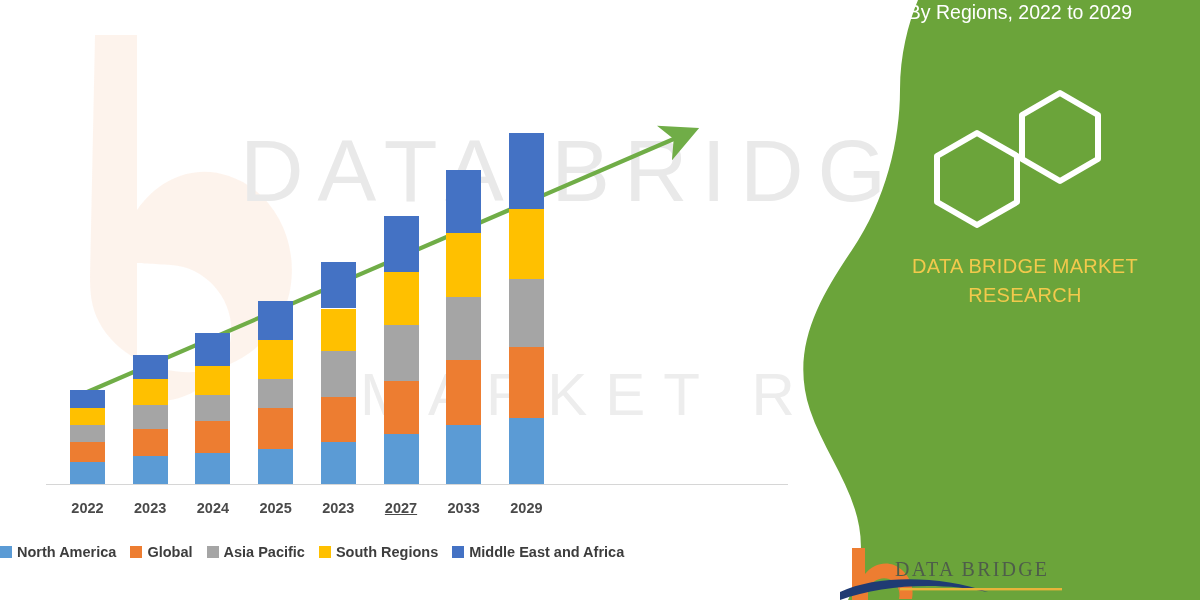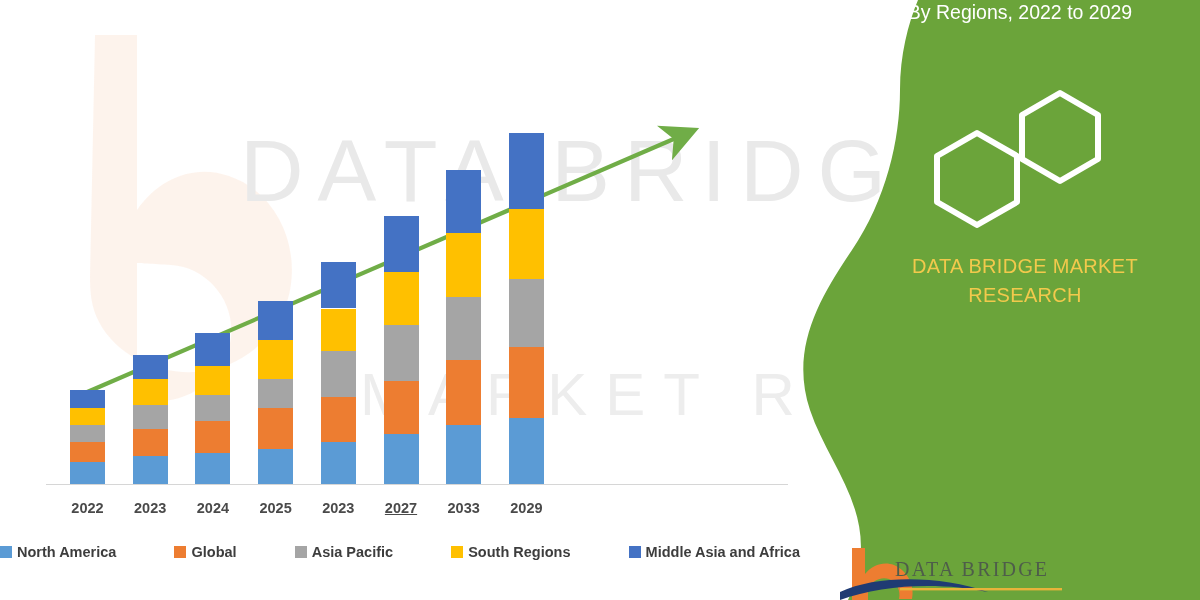--- a/index.html
+++ b/index.html
@@ -85,21 +85,21 @@
   .xlabel {
     position:absolute; width:60px; text-align:center;
     top:500px; color:#4a4a4a; font-size:14.5px; font-weight:bold;
     font-family:"Liberation Sans", sans-serif;
   }
   .arrow-svg { position:absolute; left:0; top:0; width:800px; height:600px; pointer-events:none; }
 
   
   .legend {
     position:absolute; left:0px; top:540px; width:800px; height:24px;
-    display:flex; align-items:center; justify-content:space-between; gap:6px;
+    display:flex; align-items:center; justify-content:flex-start; gap:14px;
     z-index:6;
   }
   .legend-item { display:flex; align-items:center; gap:5px; }
   .legend-swatch { width:12px; height:12px; display:block; }
   .legend-label { color:#3d3d3d; font-size:14.5px; font-weight:bold; white-space:nowrap; }
 </style>
 </head>
 <body>
 
 <div id="stage">
@@ -209,21 +209,21 @@
       <div class="legend-item">
         <span class="legend-swatch" style="background: rgb(165, 165, 165);"></span>
         <span class="legend-label">Asia Pacific</span>
       </div>
       <div class="legend-item">
         <span class="legend-swatch" style="background: rgb(255, 192, 0);"></span>
         <span class="legend-label">South Regions</span>
       </div>
       <div class="legend-item">
         <span class="legend-swatch" style="background: rgb(68, 114, 196);"></span>
-        <span class="legend-label">Middle Asia and Africa</span>
+        <span class="legend-label">Middle East and Africa</span>
       </div>
     </div>
 
   <svg class="green-panel" viewBox="0 0 410 600" preserveAspectRatio="none">
     <path d="M128 0 L410 0 L410 600 L58 600
              C96 520 40 470 20 410
              C0 350 28 300 62 250
              C96 200 110 140 110 90
              C110 55 118 24 128 0 Z" fill="#6BA43A"></path>
   </svg>

